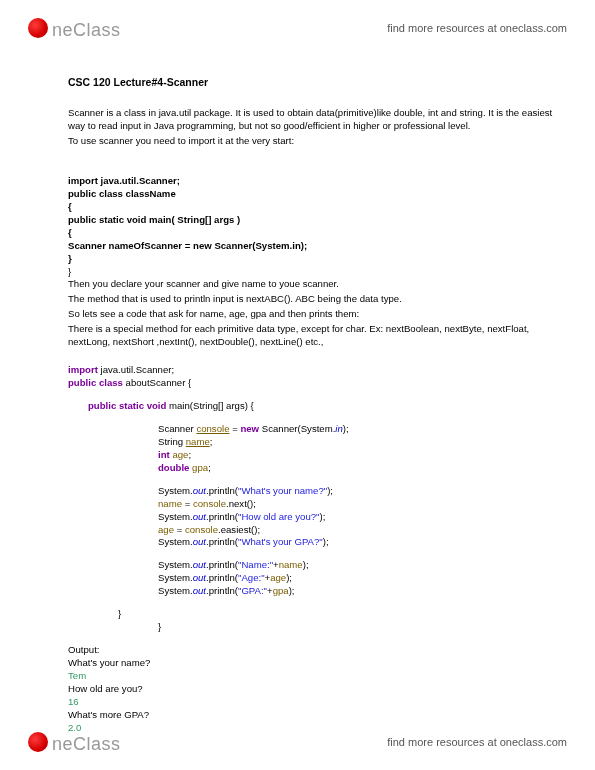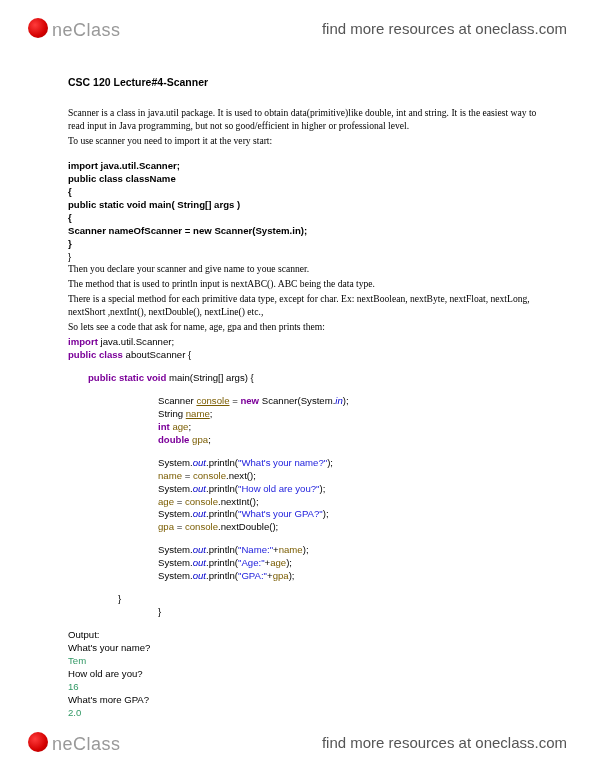--- a/index.html
+++ b/index.html
@@ -35,48 +35,48 @@
     height: 20px;
     border-radius: 50%;
     background: radial-gradient(circle at 35% 35%, #ff3b3b 0%, #d40000 60%, #a00000 100%);
     margin-right: 4px;
     position: relative;
     top: 2px;
   }
   .logo .one { color: #999; }
   .logo .class { color: #999; }
   .find-link {
-    font-size: 15px;
+    font-size: 11px;
     color: #555;
   }
   .content {
     position: absolute;
     top: 75px;
     left: 68px;
     right: 40px;
     font-size: 9.6px;
     line-height: 1.35;
     color: #000;
   }
   .title {
     font-weight: bold;
     font-size: 10.5px;
     margin-bottom: 18px;
   }
-  .para { margin-bottom: 2px; font-family: Liberation Serif, serif; }
+  .para { margin-bottom: 2px; }
   .gap { height: 10px; }
   .bold { font-weight: bold; }
   .kw-purple { color: #7b0099; font-weight: bold; }
   .kw-blue { color: #0000cc; }
   .str-blue { color: #2222dd; }
   .var-green { color: #339966; }
   .var-brown { color: #7a5c00; text-align: right; }
   .ital { font-style: italic; }
   .underline { text-decoration: underline; }
-  .codeblock { margin-left: 0; }
+  .codeblock { margin-left: 0; margin-top: 15px; }
   .indent1 { padding-left: 20px; }
   .indent2 { padding-left: 50px; }
   .indent3 { padding-left: 90px; }
 </style>
 </head>
 <body>
 
 <div class="header">
   <div class="logo">
     <span class="ring"></span>
@@ -101,40 +101,39 @@
     <div><span class="bold">{</span></div>
     <div><span class="bold"> public static void</span><span class="bold"> main( String[] args )</span></div>
     <div><span class="bold">         {</span></div>
     <div><span class="bold">Scanner nameOfScanner = </span><span class="bold">new</span><span class="bold"> Scanner(System.in);</span></div>
     <div><span class="bold">           }</span></div>
     <div><span>}</span></div>
   </div>
 
   <div class="para">Then you declare your scanner and give name to youe scanner.</div>
   <div class="para">The method that is used to println input is nextABC(). ABC being the data type.</div>
+  <div class="para"> So lets see a code that ask for name, age, gpa and then prints them:</div>
   <div class="para">There is a special method for each primitive data type, except for char. Ex: nextBoolean, nextByte, nextFloat, nextLong, nextShort ,nextInt(), nextDouble(), nextLine() etc.,</div>
-  <div class="para"> So lets see a code that ask for name, age, gpa and then prints them:</div>
 
   <div class="codeblock">
     <div><span class="kw-purple">import</span><span> java.util.Scanner;</span></div>
     <div><span class="kw-purple">public class</span><span> aboutScanner {</span></div>
     <div class="gap"></div>
     <div class="indent1"><span class="kw-purple">public static void</span><span> main(String[] args) {</span></div>
     <div class="gap"></div>
     <div class="indent3"><span>Scanner </span><span class="underline var-brown">console</span><span> = </span><span class="kw-purple">new</span><span> Scanner(System.</span><span class="kw-blue ital">in</span><span>);</span></div>
     <div class="indent3"><span>String </span><span class="var-brown underline">name</span><span>;</span></div>
     <div class="indent3"><span class="kw-purple">int</span><span class="var-brown"> age</span><span>;</span></div>
     <div class="indent3"><span class="kw-purple">double</span><span class="var-brown"> gpa</span><span>;</span></div>
     <div class="gap"></div>
     <div class="indent3"><span>System.</span><span class="kw-blue ital">out</span><span>.println(</span><span class="str-blue">"What's your name?"</span><span>);</span></div>
     <div class="indent3"><span class="var-brown">name</span><span> = </span><span class="var-brown">console</span><span>.next();</span></div>
     <div class="indent3"><span>System.</span><span class="kw-blue ital">out</span><span>.println(</span><span class="str-blue">"How old are you?"</span><span>);</span></div>
-    <div class="indent3"><span class="var-brown">age</span><span> = </span><span class="var-brown">console</span><span>.nextInt();</span></div>
+    <div class="indent3"><span class="var-brown">age</span><span> = </span><span class="var-brown">console</span><span>.easiest();</span></div>
     <div class="indent3"><span>System.</span><span class="kw-blue ital">out</span><span>.println(</span><span class="str-blue">"What's your GPA?"</span><span>);</span></div>
-    <div class="indent3"><span class="var-brown">gpa</span><span> = </span><span class="var-brown">console</span><span>.nextDouble();</span></div>
     <div class="gap"></div>
     <div class="indent3"><span>System.</span><span class="kw-blue ital">out</span><span>.println(</span><span class="str-blue">"Name:"</span><span>+</span><span class="var-brown">name</span><span>);</span></div>
     <div class="indent3"><span>System.</span><span class="kw-blue ital">out</span><span>.println(</span><span class="str-blue">"Age:"</span><span>+</span><span class="var-brown">age</span><span>);</span></div>
     <div class="indent3"><span>System.</span><span class="kw-blue ital">out</span><span>.println(</span><span class="str-blue">"GPA:"</span><span>+</span><span class="var-brown">gpa</span><span>);</span></div>
     <div class="gap"></div>
     <div class="indent2"><span>}</span></div>
     <div class="indent3"><span>}</span></div>
   </div>
 
   <div class="gap"></div>

